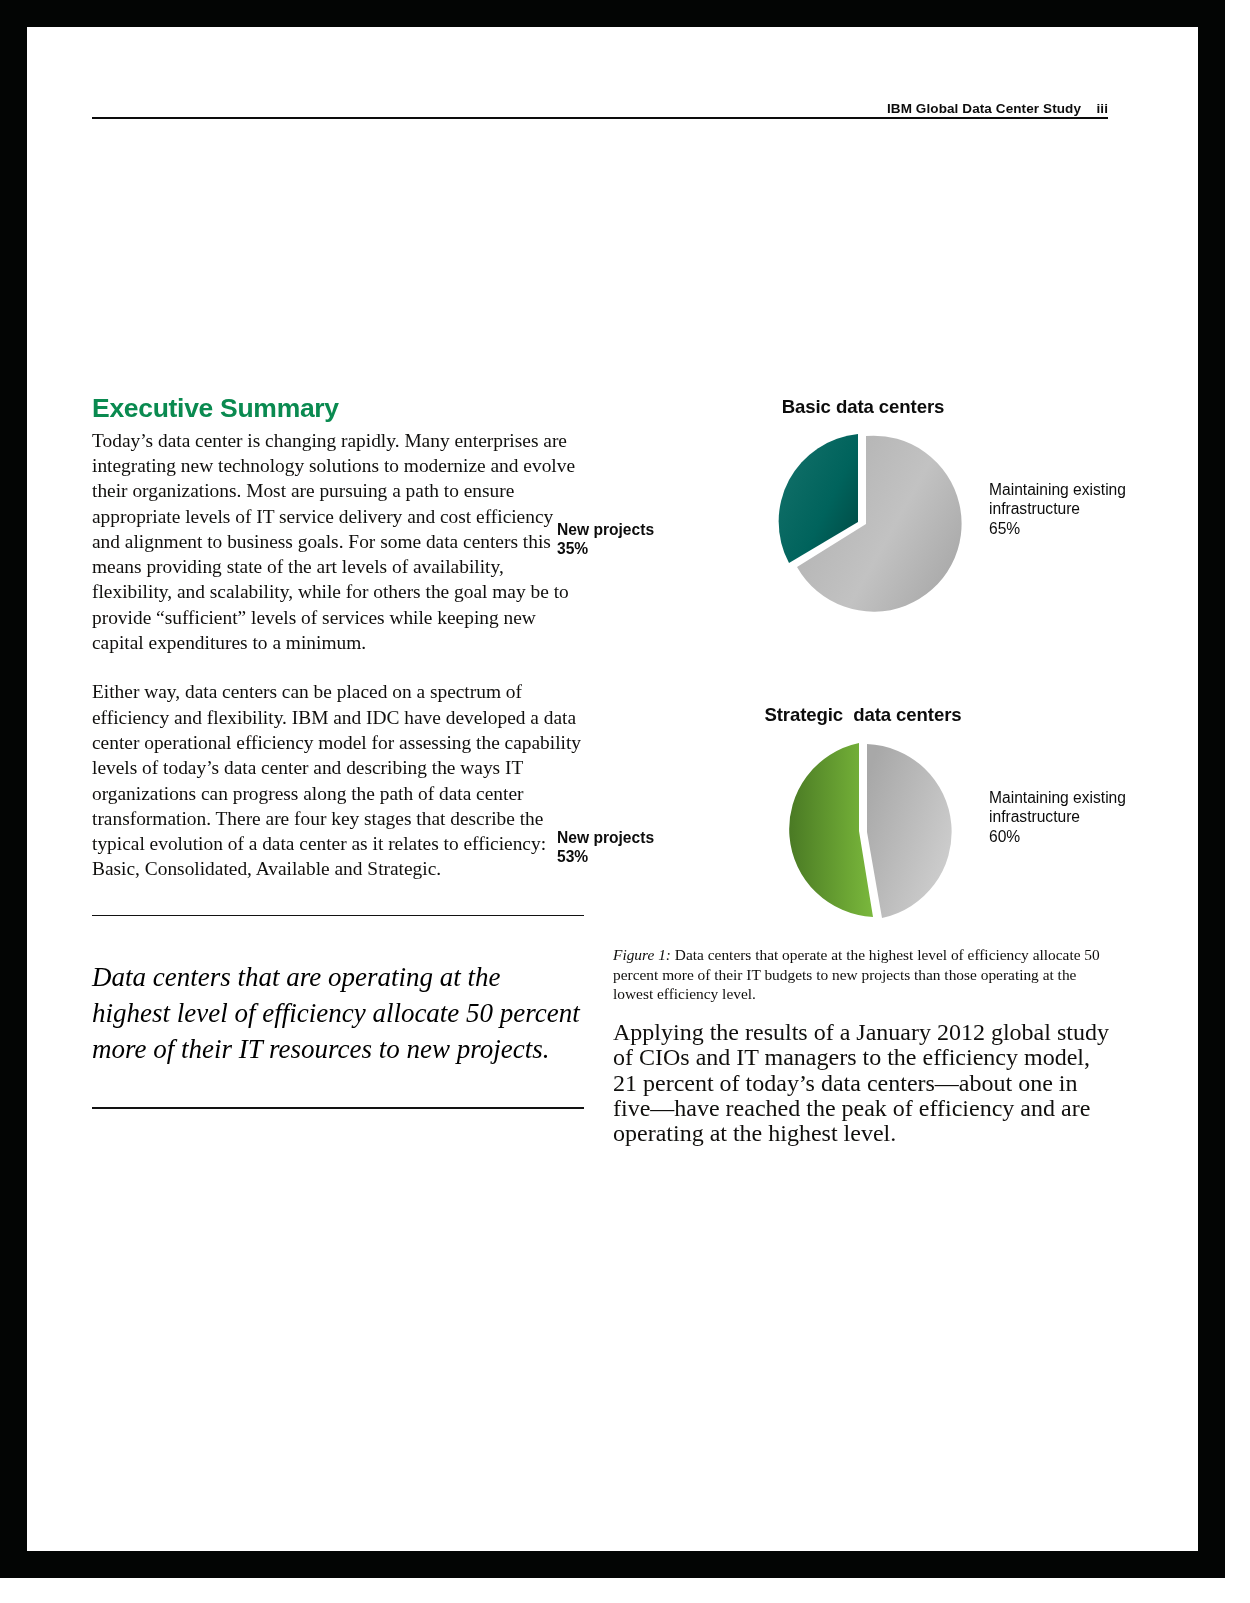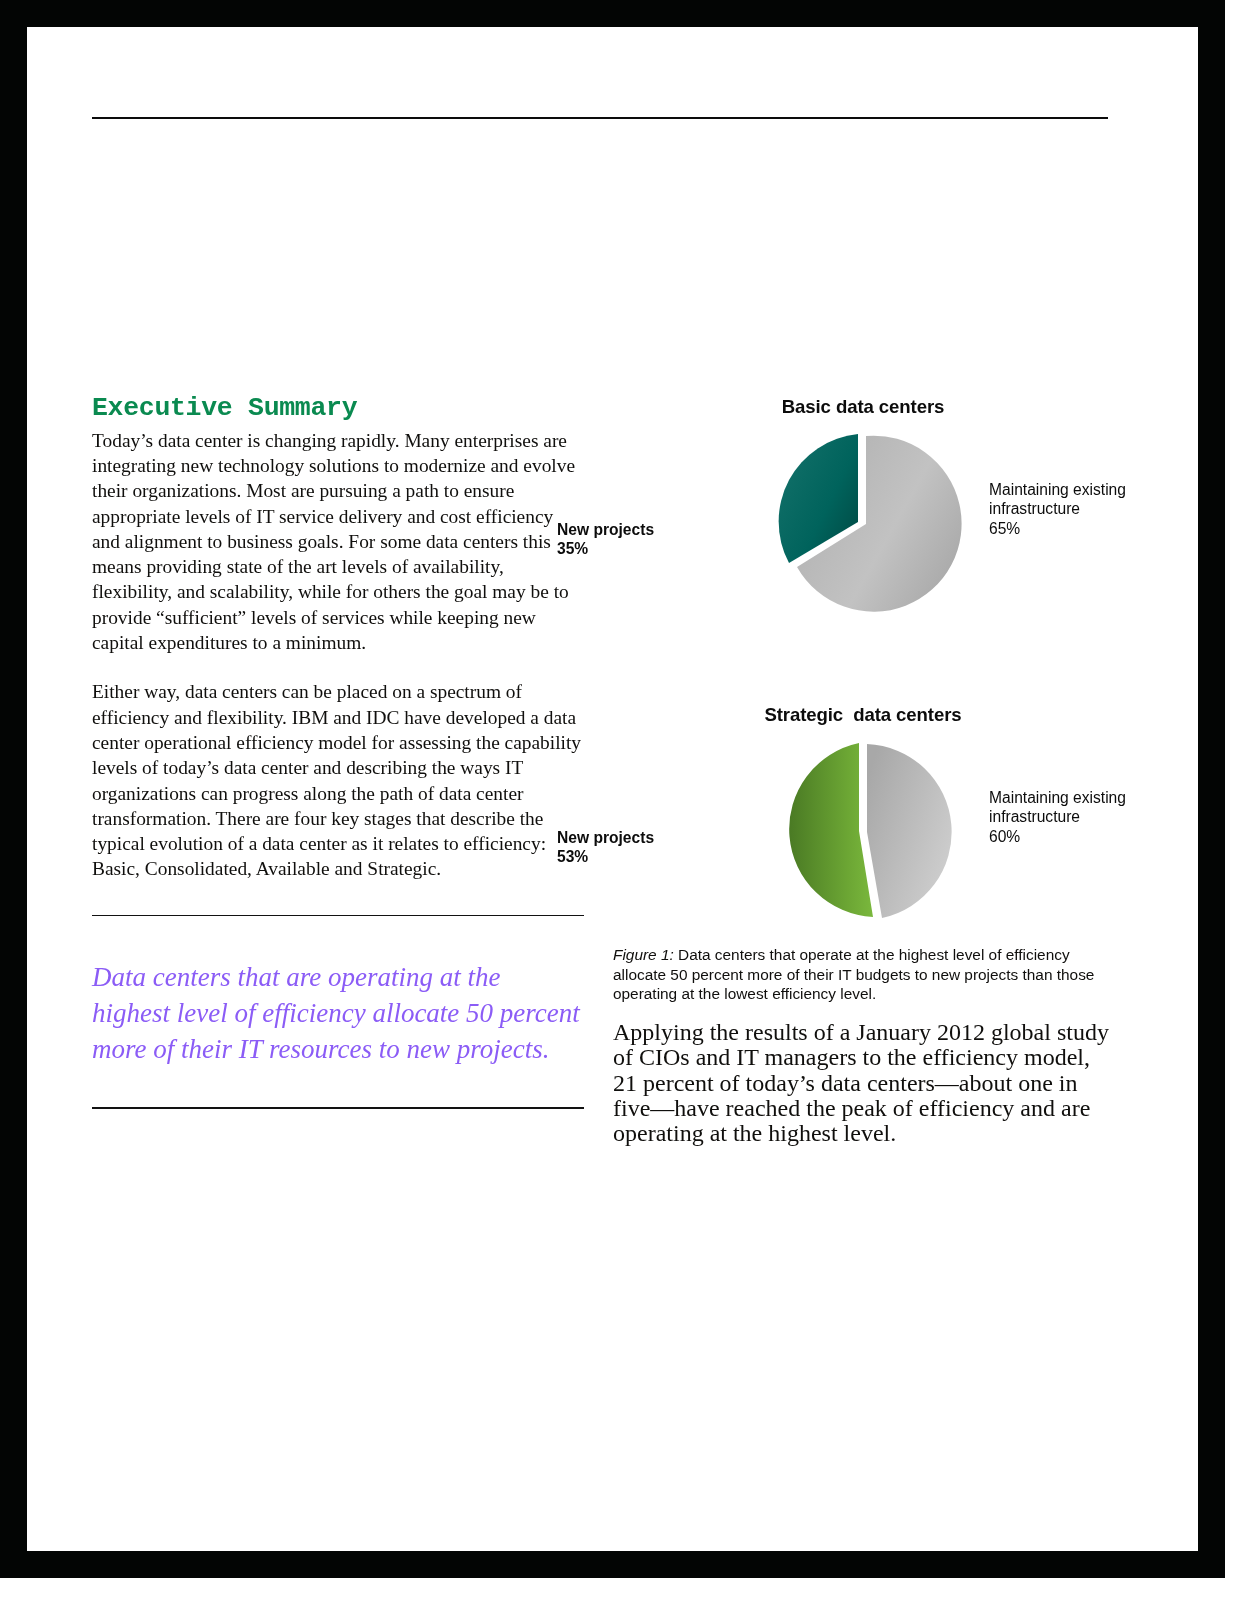--- a/index.html
+++ b/index.html
@@ -61,21 +61,21 @@
   }
 
   
   #left-column {
     position: absolute;
     left: 92px;
     top: 394px;
     width: 492px;
   }
   #section-heading {
-    font-family: Liberation Mono, monospace;
+    font-family: Liberation Sans, sans-serif;
     font-size: 26.5px;
     font-weight: bold;
     color: #0a8a50;
     letter-spacing: -0.3px;
     margin: 0 0 4px 0;
     line-height: 1.12;
   }
   .body-para {
     font-family: "Liberation Serif", serif;
     font-size: 19.4px;
@@ -96,21 +96,21 @@
   .quote-rule {
     width: 492px;
     height: 1.4px;
     background: #121212;
   }
   #pullquote-text {
     font-family: "Liberation Serif", serif;
     font-style: italic;
     font-size: 27px;
     line-height: 36px;
-    color: #8b5cf6;
+    color: #000000;
     margin: 0;
     padding: 43px 0 40px 0;
   }
 
   
   #right-column {
     position: absolute;
     left: 613px;
     top: 396px;
     width: 500px;
@@ -162,21 +162,21 @@
     width: 190px;
     font-weight: normal;
   }
 
   
   #figure-caption {
     position: absolute;
     left: 613px;
     top: 945px;
     width: 500px;
-    font-family: Liberation Sans, sans-serif;
+    font-family: Liberation Serif, serif;
     font-size: 15.4px;
     line-height: 19.6px;
     color: #100f0d;
     margin: 0;
   }
   #figure-caption .fig-label {
     font-style: italic;
   }
   #closing-para {
     position: absolute;
@@ -190,20 +190,23 @@
     margin: 0;
   }
 </style>
 </head>
 <body>
 
 <div id="scan-frame"></div>
 <div id="page-sheet"></div>
 
 <div id="page-header">
+  <div id="header-text">
+    <span>IBM Global Data Center Study</span><span>    </span><span>iii</span>
+  </div>
   <div id="header-rule"></div>
 </div>
 
 <div id="left-column">
   <h1 id="section-heading">Executive Summary</h1>
   <p class="body-para" id="para-one">Today’s data center is changing rapidly. Many enterprises are integrating new technology solutions to modernize and evolve their organizations. Most are pursuing a path to ensure appropriate levels of IT service delivery and cost efficiency and alignment to business goals. For some data centers this means providing state of the art levels of availability, flexibility, and scalability, while for others the goal may be to provide “sufficient” levels of services while keeping new capital expenditures to a minimum.</p>
   <p class="body-para" id="para-two">Either way, data centers can be placed on a spectrum of efficiency and flexibility. IBM and IDC have developed a data center operational efficiency model for assessing the capability levels of today’s data center and describing the ways IT organizations can progress along the path of data center transformation. There are four key stages that describe the typical evolution of a data center as it relates to efficiency: Basic, Consolidated, Available and Strategic.</p>
 </div>
 
 <div id="pullquote-block">

